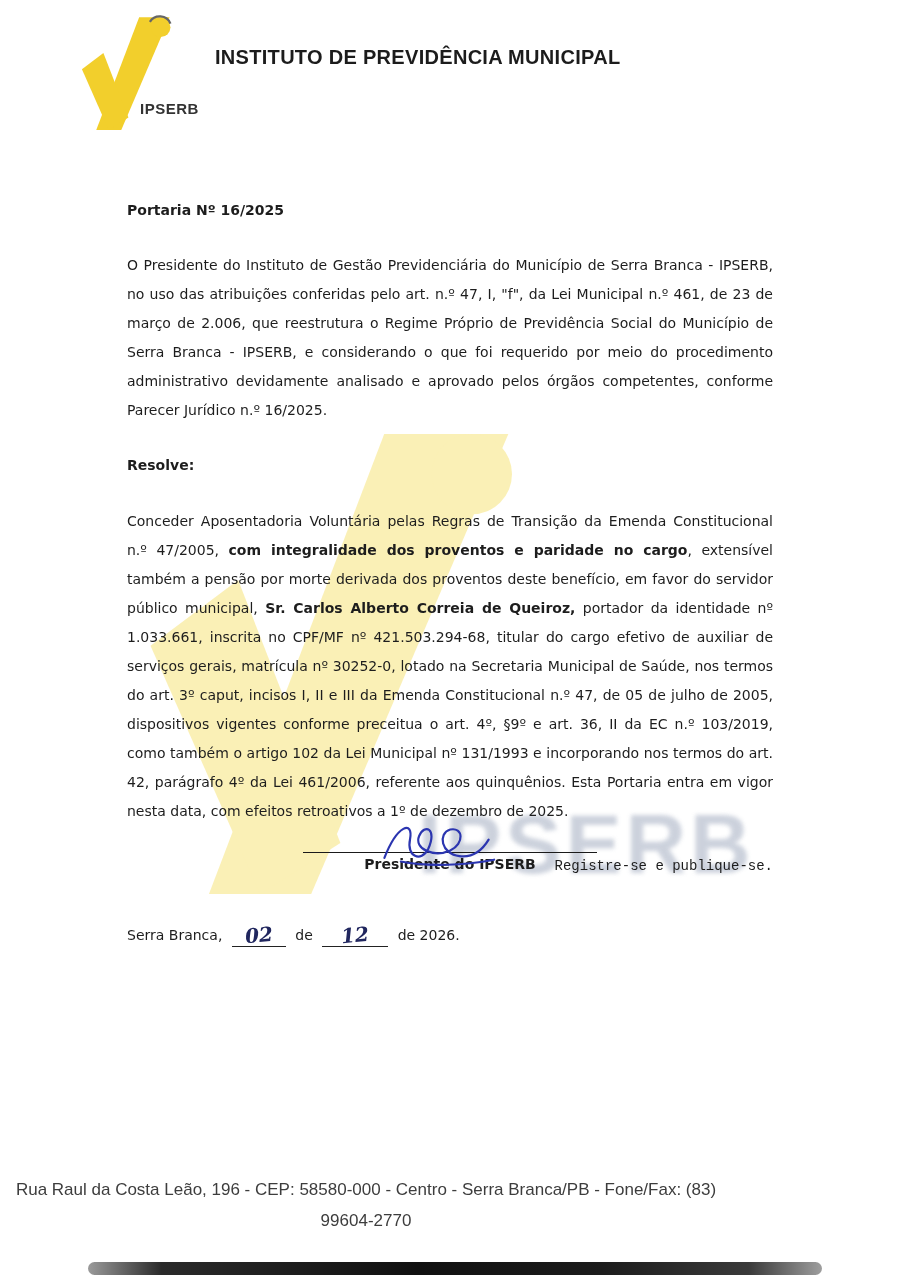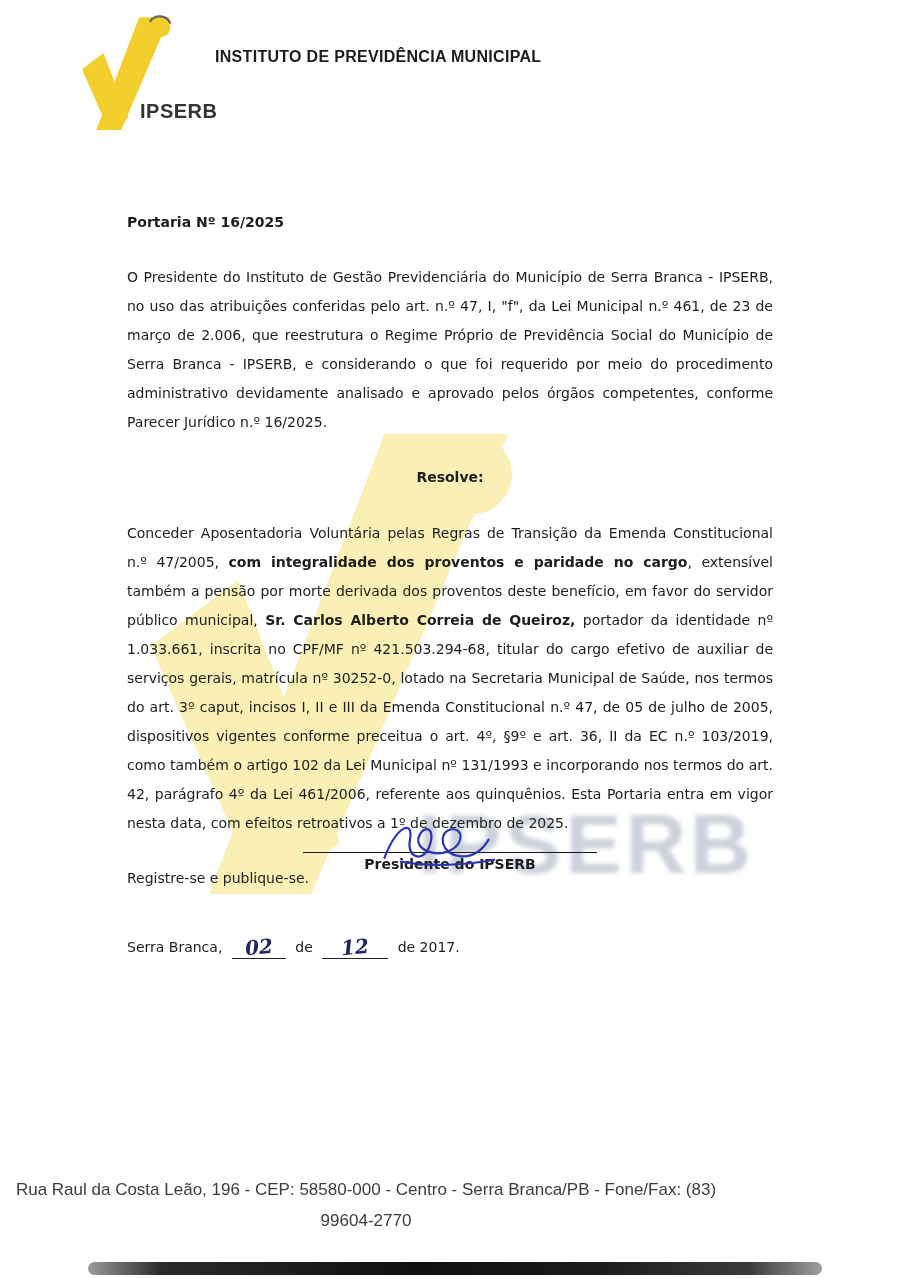--- a/index.html
+++ b/index.html
@@ -17,35 +17,35 @@
     font-family:"Liberation Sans", sans-serif; font-weight:bold;
     font-size:84px; letter-spacing:4px; color:#c7cdd9;
     filter:blur(2px); opacity:0.9; user-select:none;
   }
 
   
   .logo-svg { position:absolute; left:78px; top:12px; width:108px; height:118px; z-index:2; }
   .logo-label {
     position:absolute; left:140px; top:100px; z-index:3;
     font-family:"Liberation Sans", sans-serif; font-weight:bold;
-    font-size:20px; letter-spacing:0.5px; color:#333333;
+    font-size:15px; letter-spacing:0.5px; color:#333333;
   }
   .header-title {
     position:absolute; left:215px; top:40px; z-index:2;
     font-family:"Liberation Sans", sans-serif; font-weight:bold;
-    font-size:16px; line-height:34px; letter-spacing:0.3px; color:#1c1c1c;
+    font-size:20px; line-height:34px; letter-spacing:0.3px; color:#1c1c1c;
   }
 
   
-  .doc-body { position:absolute; left:127px; top:208px; width:646px; z-index:2; font-size:14px; line-height:29px; }
+  .doc-body { position:absolute; left:127px; top:196px; width:646px; z-index:2; font-size:14px; line-height:29px; }
   .doc-body p { margin:0; }
   .doc-number { font-weight:bold; margin-bottom:26px !important; }
   .para { text-align:justify; margin-bottom:26px !important; }
-  .resolve { font-weight:bold; margin-bottom:27px !important;text-align:center; }
-  .register { text-align:left; margin-bottom:40px !important; }
+  .resolve { font-weight:bold; margin-bottom:27px !important; }
+  .register { text-align:right; margin-bottom:40px !important;font-family:Liberation Mono, monospace; }
   .date-line { margin-left:188px; margin-bottom:8px !important; white-space:nowrap; }
   .blank {
     display:inline-block; width:54px; border-bottom:1.6px solid #222;
     text-align:center; margin:0 5px; line-height:22px;
   }
   .blank.wide { width:66px; }
   .hand {
     font-family:"DejaVu Serif", serif; font-style:italic; font-weight:bold;
     font-size:20px; color:#20265e; position:relative; top:2px;
     display:inline-block; transform:rotate(-5deg);
@@ -109,21 +109,21 @@
 
     <p class="para"><span>Conceder Aposentadoria Voluntária pelas Regras de Transição da Emenda Constitucional n.º 47/2005, </span><span class="bold">com integralidade dos proventos e paridade no cargo</span><span>, extensível também a pensão por morte derivada dos proventos deste benefício, em favor do servidor público municipal, </span><span class="bold">Sr. Carlos Alberto Correia de Queiroz,</span><span> portador da identidade nº 1.033.661, inscrita no CPF/MF nº 421.503.294-68, titular do cargo efetivo de auxiliar de serviços gerais, matrícula nº 30252-0, lotado na Secretaria Municipal de Saúde, nos termos do art. 3º caput, incisos I, II e III da Emenda Constitucional n.º 47, de 05 de julho de 2005, dispositivos vigentes conforme preceitua o art. 4º, §9º e art. 36, II da EC n.º 103/2019, como também o artigo 102 da Lei Municipal nº 131/1993 e incorporando nos termos do art. 42, parágrafo 4º da Lei 461/2006, referente aos quinquênios. Esta Portaria entra em vigor nesta data, com efeitos retroativos a 1º de dezembro de 2025.</span></p>
 
     <p class="register">Registre-se e publique-se.</p>
 
     <p class="date-line">
       <span>Serra Branca,</span>
       <span class="blank"><span class="hand">02</span></span>
       <span>de</span>
       <span class="blank wide"><span class="hand">12</span></span>
-      <span>de 2017.</span>
+      <span>de 2026.</span>
     </p>
   </div>
 
   <div class="signature-block">
     <svg class="sig-svg" viewBox="0 0 150 70" aria-hidden="true">
       <path d="M12 48 C 26 12, 44 6, 40 28 C 36 46, 52 54, 60 38 C 70 16, 56 10, 50 24 C 44 38, 66 48, 84 40 C 100 32, 98 14, 84 17 C 70 21, 74 44, 94 46 C 110 48, 120 38, 126 28 M30 52 C 60 58, 100 56, 132 50" stroke="#2B35B0" stroke-width="2.4" fill="none" stroke-linecap="round"></path>
     </svg>
     <div class="sig-line"></div>
     <div class="sig-title">Presidente do IPSERB</div>
   </div>

